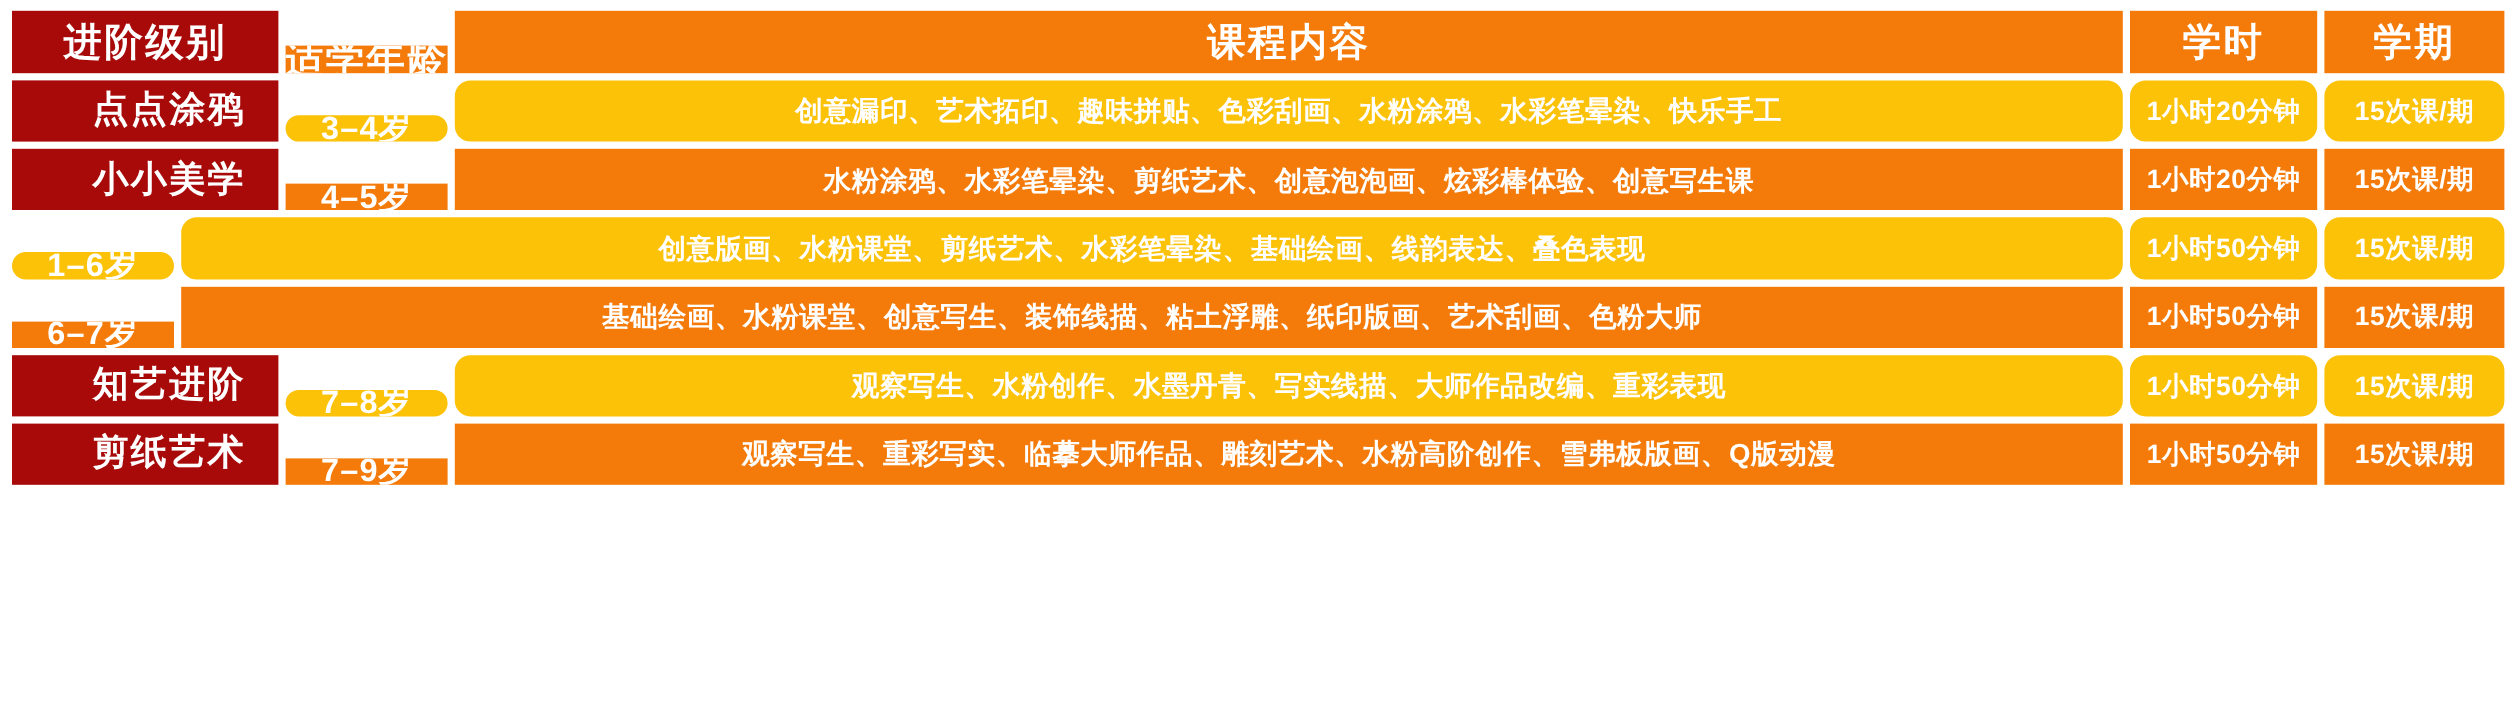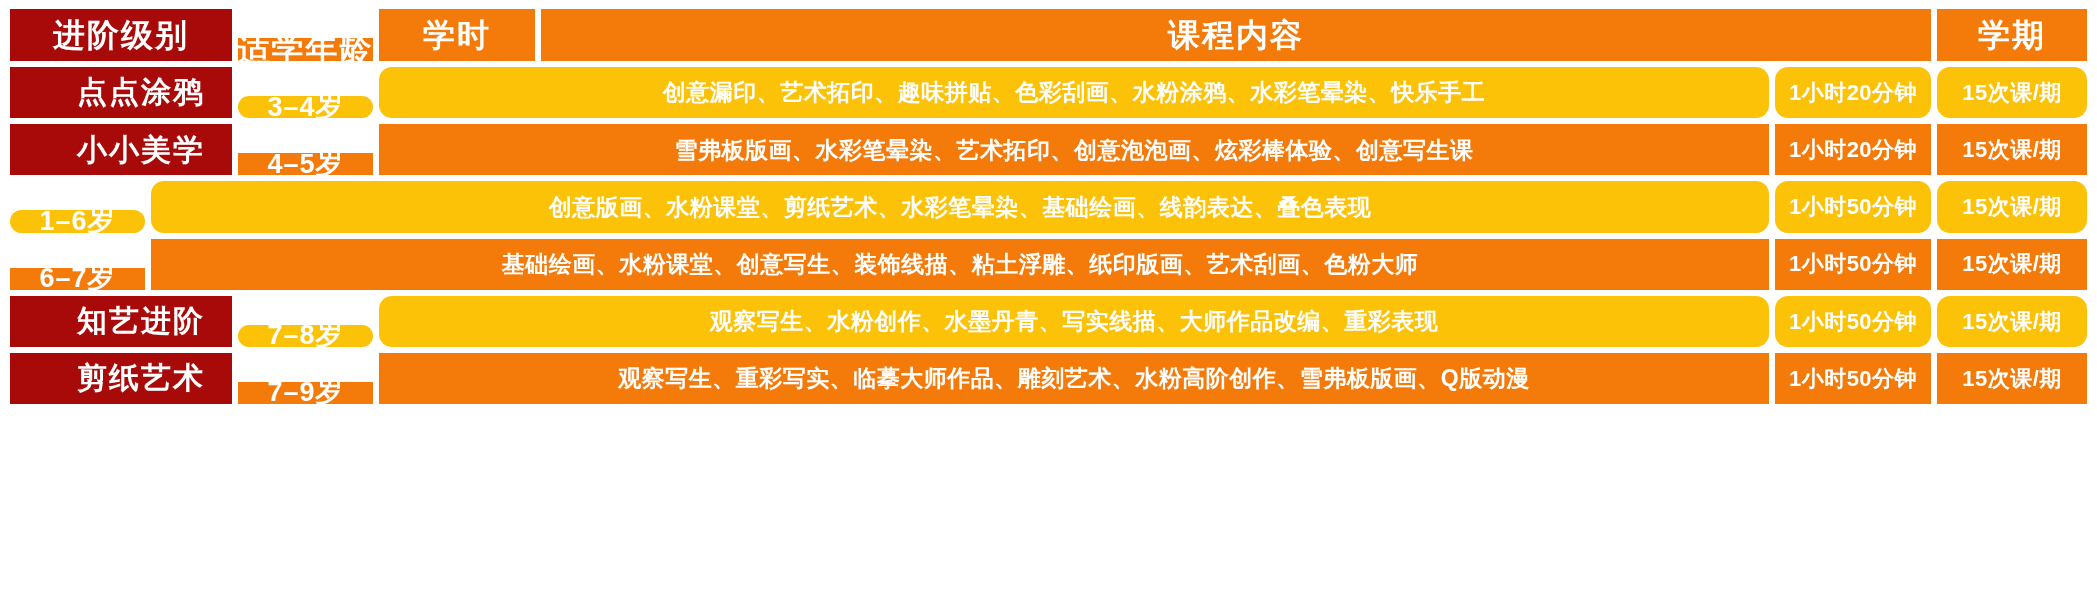--- a/index.html
+++ b/index.html
@@ -90,37 +90,37 @@
   }
 </style>
 </head>
 <body>
 
 <div class="course-table">
 
   <div class="row header-row">
     <div class="cell col-level bg-dark">进阶级别</div>
     <div class="cell col-age bg-orange">适学年龄</div>
+    <div class="cell col-content bg-orange">课程内容</div>
     <div class="cell col-hours bg-orange">学时</div>
-    <div class="cell col-content bg-orange">课程内容</div>
     <div class="cell col-term bg-orange">学期</div>
   </div>
 
   <div class="row">
     <div class="cell col-level bg-dark cell-level">点点涂鸦</div>
     <div class="cell col-age bg-gold cell-age">3–4岁</div>
     <div class="cell col-content bg-gold cell-content">创意漏印、艺术拓印、趣味拼贴、色彩刮画、水粉涂鸦、水彩笔晕染、快乐手工</div>
     <div class="cell col-hours bg-gold cell-hours">1小时20分钟</div>
     <div class="cell col-term bg-gold cell-term">15次课/期</div>
   </div>
 
   <div class="row">
     <div class="cell col-level bg-dark cell-level">小小美学</div>
     <div class="cell col-age bg-orange cell-age">4–5岁</div>
-    <div class="cell col-content bg-orange cell-content">雪弗板版画、水彩笔晕染、艺术拓印、创意泡泡画、炫彩棒体验、创意写生课</div>
+    <div class="cell col-content bg-orange cell-content">水粉涂鸦、水彩笔晕染、剪纸艺术、创意泡泡画、炫彩棒体验、创意写生课</div>
     <div class="cell col-hours bg-orange cell-hours">1小时20分钟</div>
     <div class="cell col-term bg-orange cell-term">15次课/期</div>
   </div>
 
   <div class="row">
     <div class="cell col-age bg-gold cell-age">1–6岁</div>
     <div class="cell col-content bg-gold cell-content">创意版画、水粉课堂、剪纸艺术、水彩笔晕染、基础绘画、线韵表达、叠色表现</div>
     <div class="cell col-hours bg-gold cell-hours">1小时50分钟</div>
     <div class="cell col-term bg-gold cell-term">15次课/期</div>
   </div>

